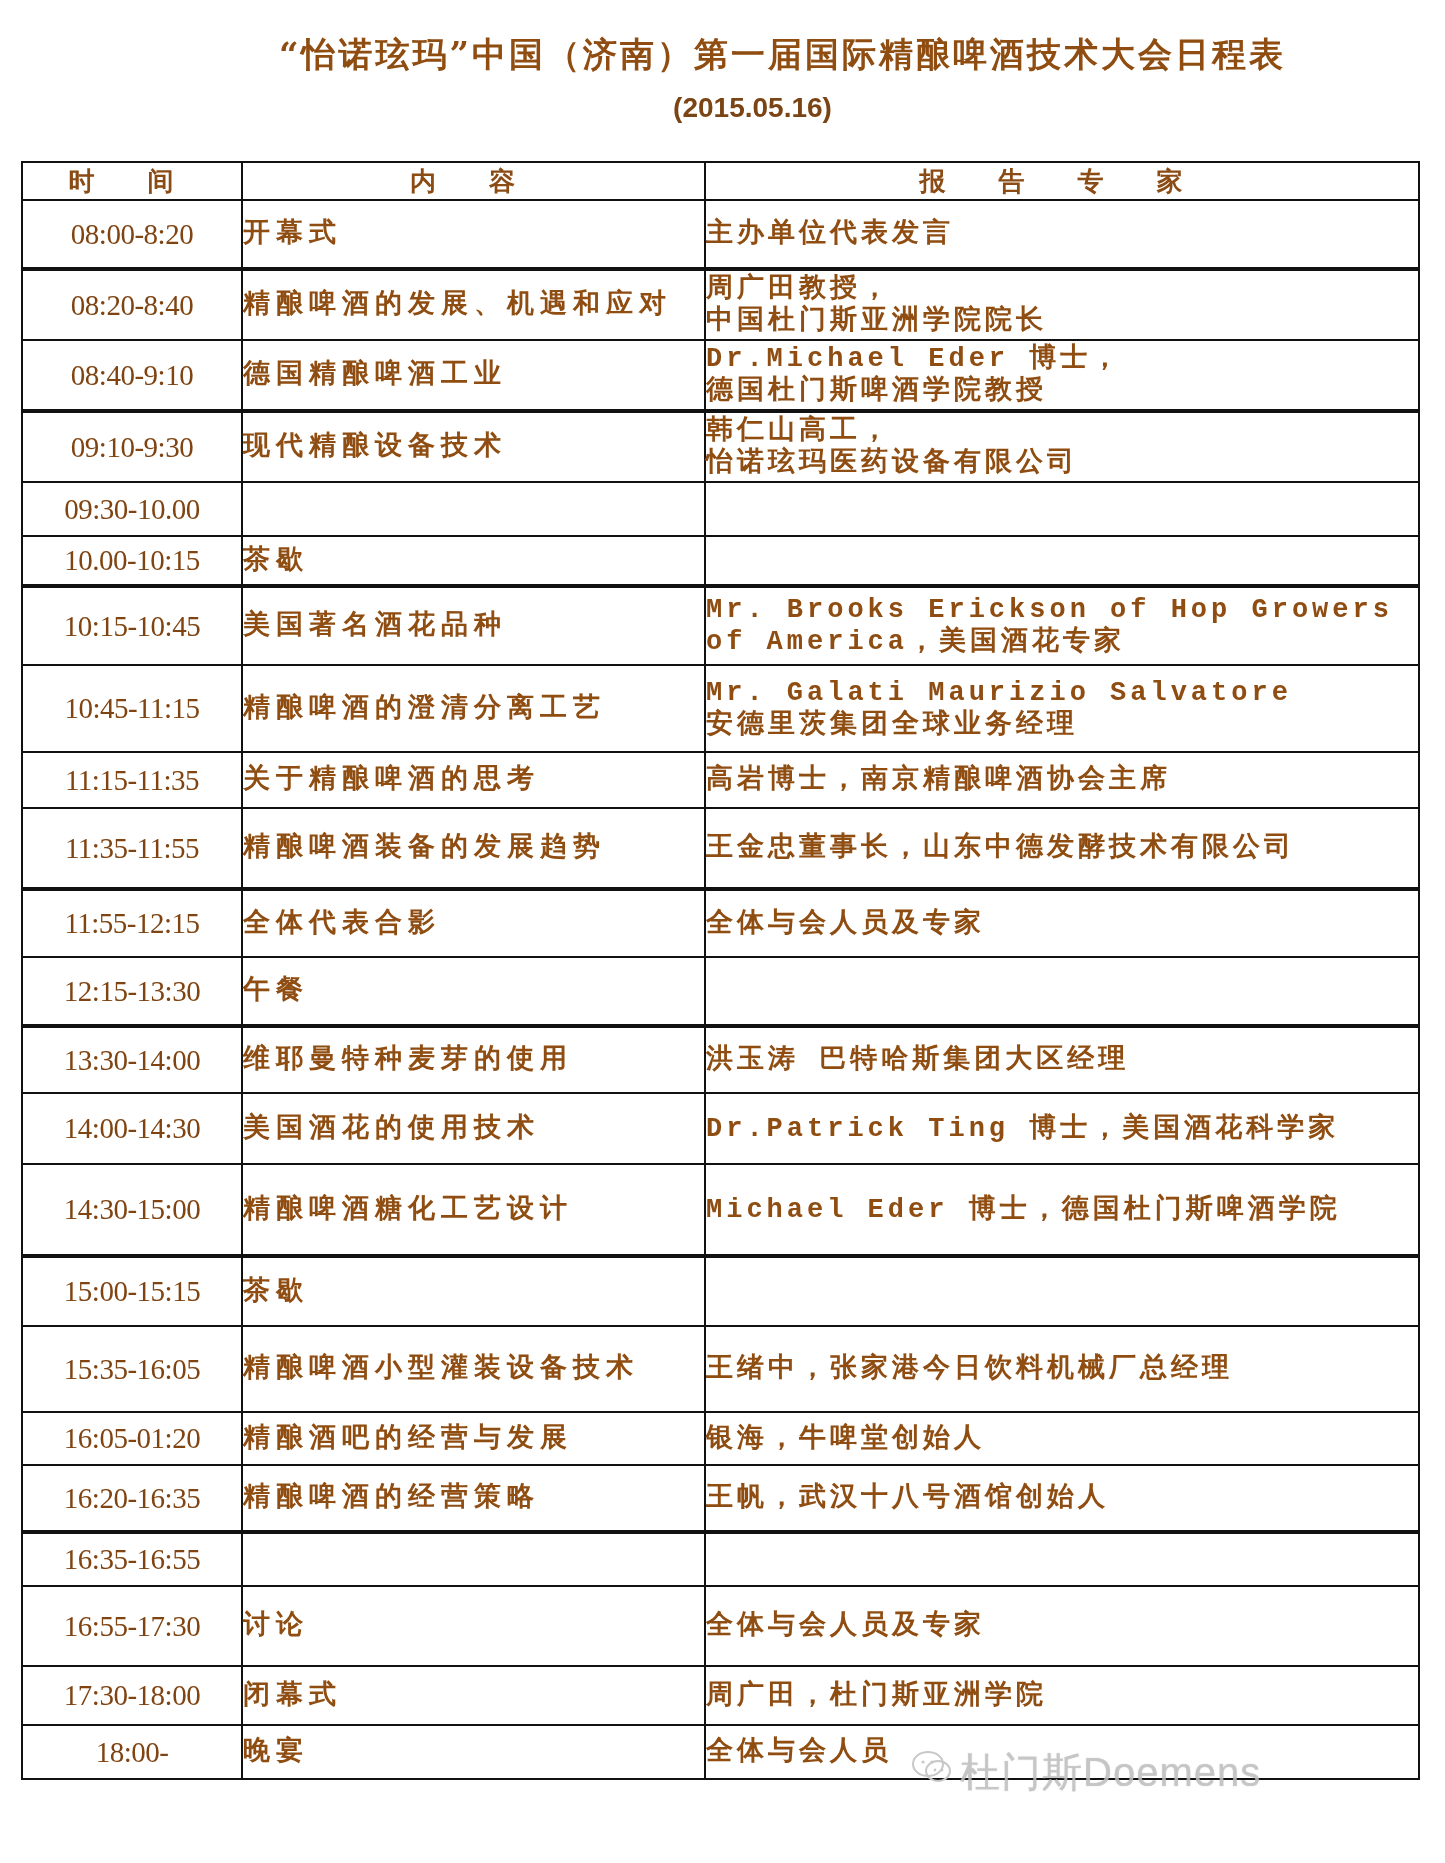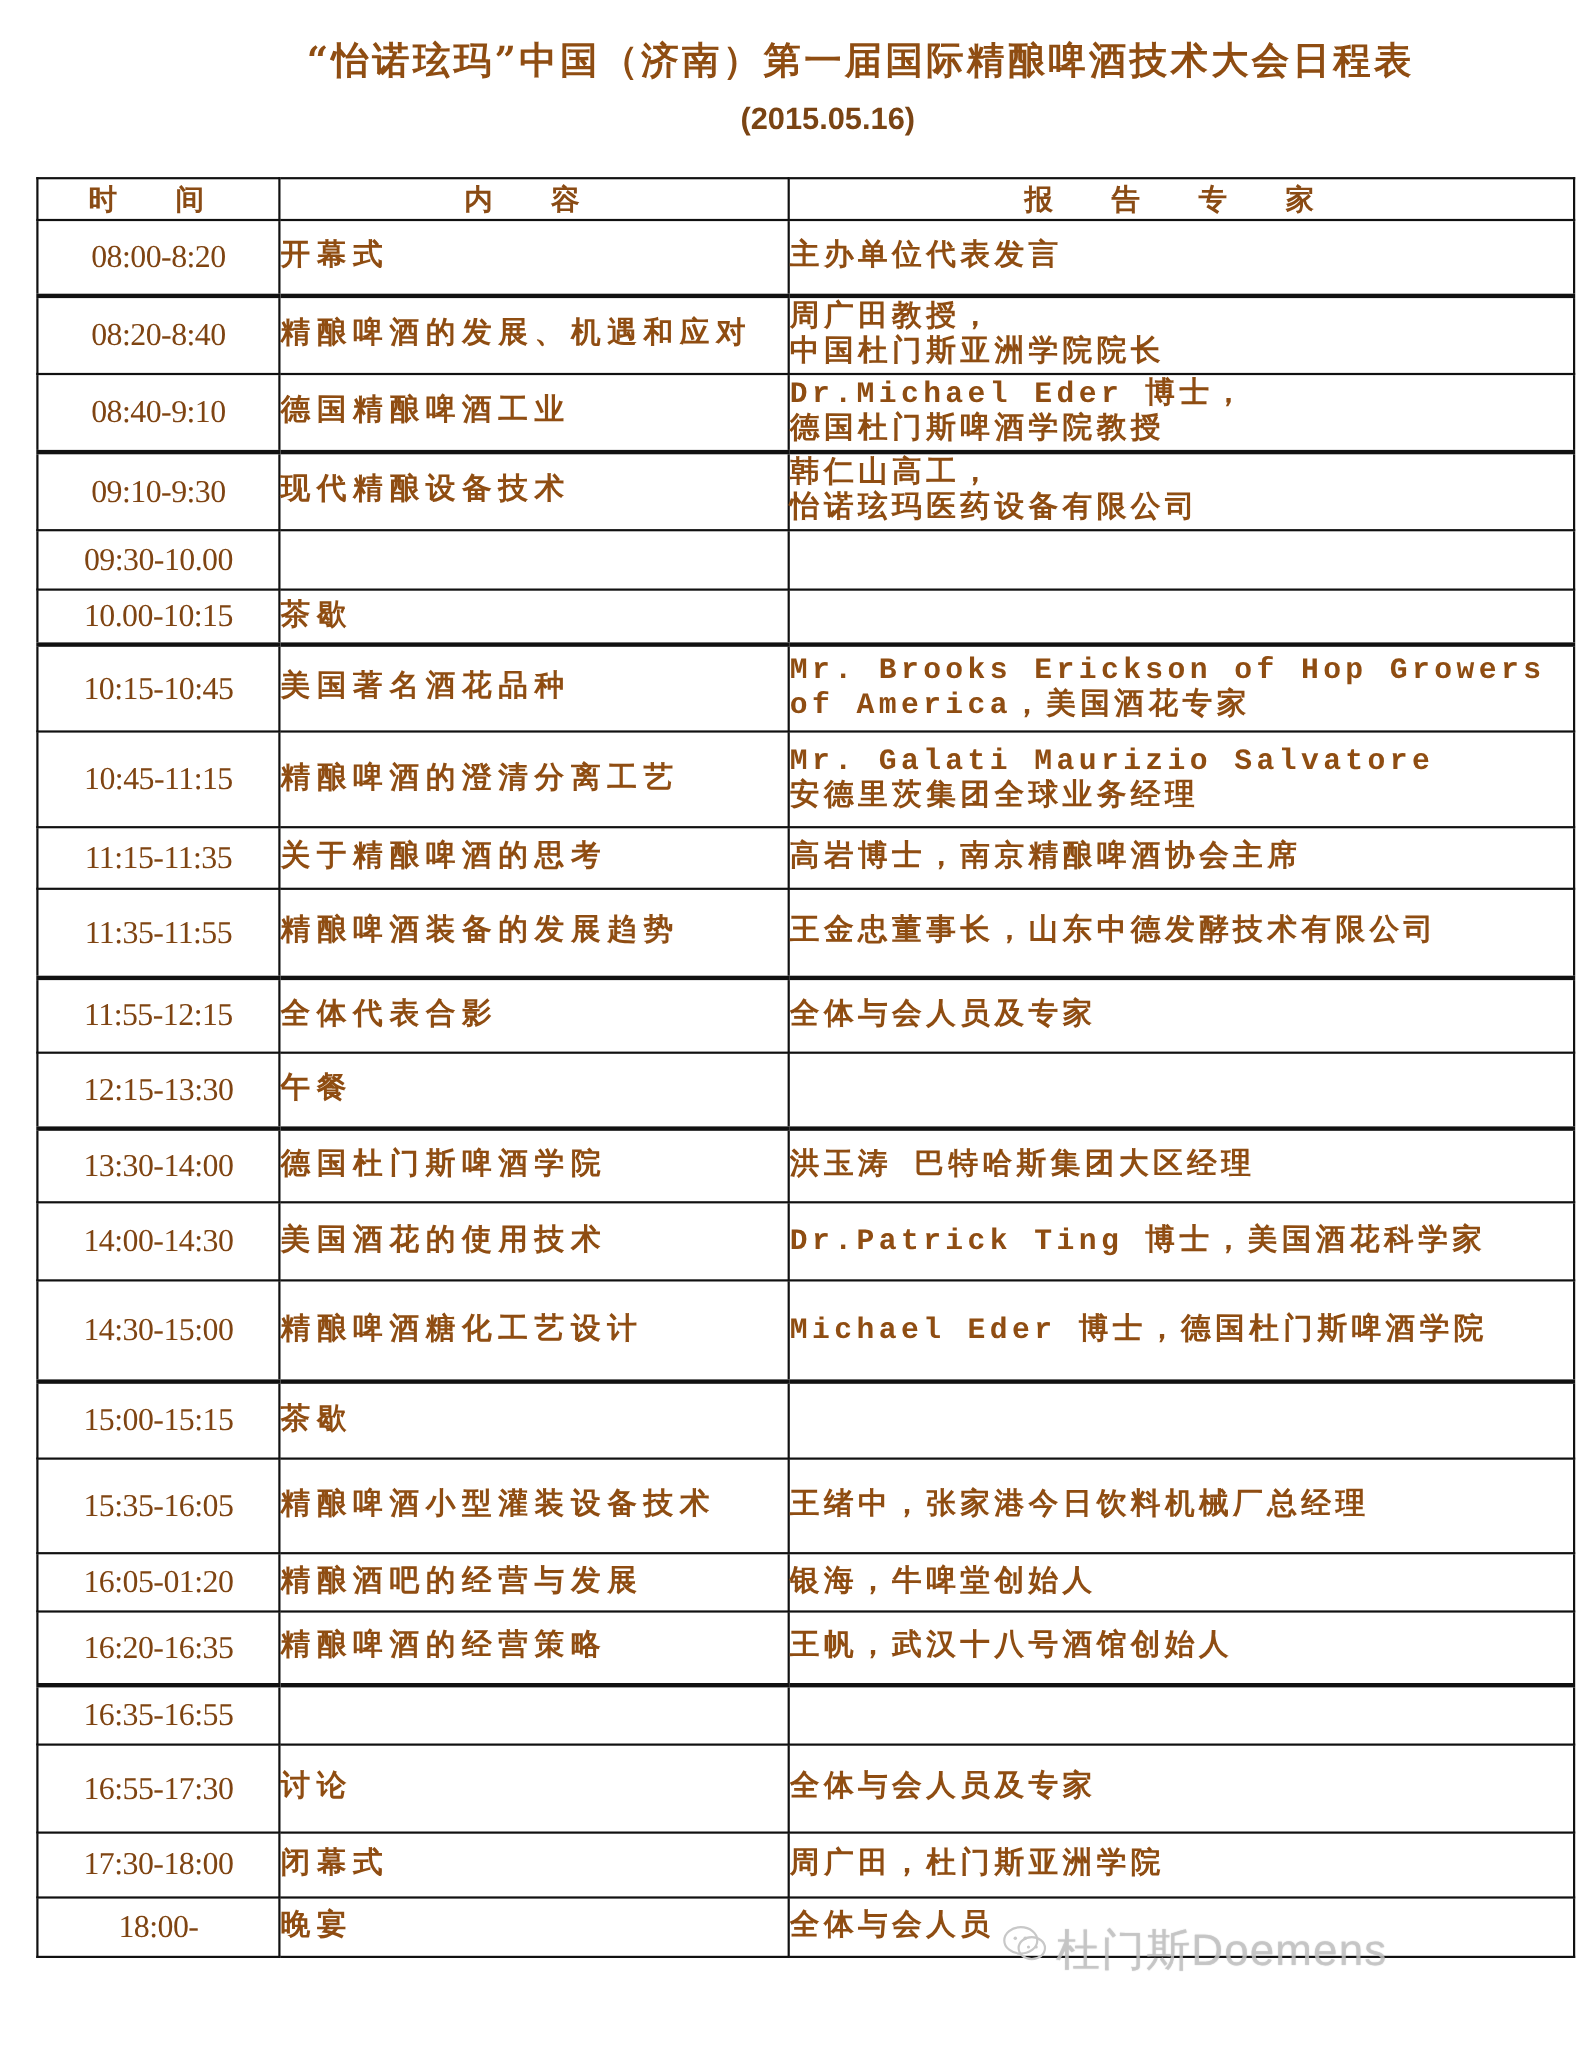--- a/index.html
+++ b/index.html
@@ -4,21 +4,21 @@
 <style>
   html, body { margin: 0; padding: 0; background: #ffffff; }
   body { width: 1445px; height: 1863px; position: relative; overflow: hidden;
          font-family: "DejaVu Sans", sans-serif; color: #8a4b14; }
   .title { position: absolute; left: 0; width: 1445px; top: 32px; text-align: center;
            font-family: "DejaVu Serif", serif; font-weight: bold; font-size: 34px;
            letter-spacing: 3px; color: #8f4d12; text-indent: 120px; }
   .date { position: absolute; left: 0; width: 1445px; top: 92px; text-align: center;
           font-family: "Liberation Sans", sans-serif; font-weight: bold; font-size: 28px;
           color: #7a4414; text-indent: 60px; }
-  table.schedule { position: absolute; left: 33px; top: 161px; width: 1397px;
+  table.schedule { position: absolute; left: 21px; top: 161px; width: 1397px;
                    border-collapse: collapse; table-layout: fixed; padding-left: 48px; }
   table.schedule td, table.schedule th { border: 2px solid #111; padding: 0; vertical-align: middle; }
   table.schedule th { font-family: "DejaVu Serif", serif; font-weight: bold; font-size: 26px;
                       color: #8a4b14; letter-spacing: 22px; text-align: center; height: 36px; }
   col.c1 { width: 220px; } col.c2 { width: 463px; } col.c3 { width: 714px; }
   td.time { text-align: center; font-family: Liberation Serif, serif; font-size: 29px;
             color: #7f4412; letter-spacing: -0.5px; }
   td.content, td.speaker { padding-left: 16px; padding-right: 8px; font-family: Liberation Mono, monospace;
             font-weight: bold; font-size: 27px; line-height: 32px; color: #8f4d12;
             letter-spacing: 6px; white-space: pre-line; }
@@ -108,21 +108,21 @@
         <td class="content">全体代表合影</td>
         <td class="speaker">全体与会人员及专家</td>
       </tr>
     <tr style="height:69px">
         <td class="time">12:15-13:30</td>
         <td class="content">午餐</td>
         <td class="speaker"></td>
       </tr>
     <tr class="thick" style="height:67px">
         <td class="time">13:30-14:00</td>
-        <td class="content">德国杜门斯啤酒学院</td>
+        <td class="content">维耶曼特种麦芽的使用</td>
         <td class="speaker">洪玉涛 巴特哈斯集团大区经理</td>
       </tr>
     <tr style="height:71px">
         <td class="time">14:00-14:30</td>
         <td class="content">美国酒花的使用技术</td>
         <td class="speaker">Dr.Patrick Ting 博士，美国酒花科学家</td>
       </tr>
     <tr style="height:92px">
         <td class="time">14:30-15:00</td>
         <td class="content">精酿啤酒糖化工艺设计</td>

